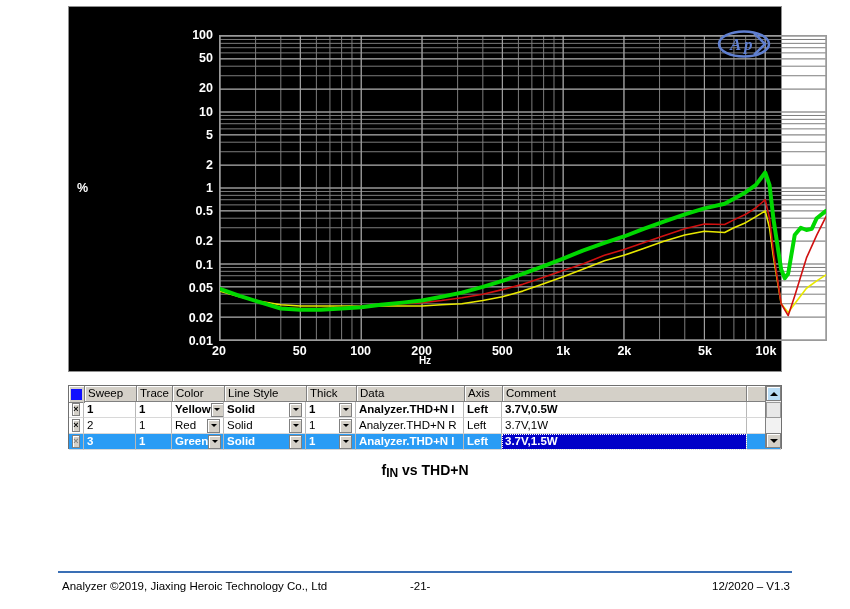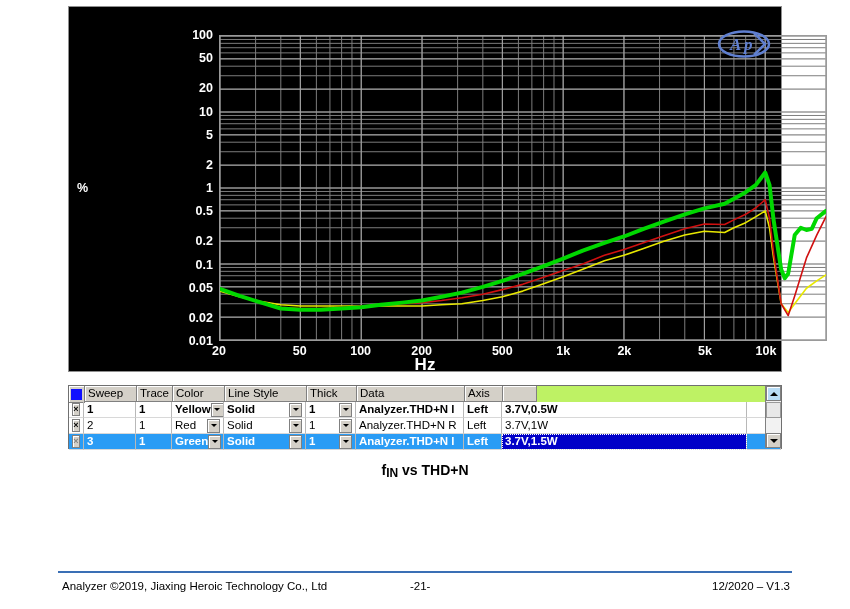--- a/index.html
+++ b/index.html
@@ -54,21 +54,21 @@
     left:8px;top:174px;
     color:#ffffff;
     font-size:12.5px;
     font-weight:bold;
   }
   #xlabel{
     position:absolute;
     left:0;right:0;top:348px;
     text-align:center;
     color:#ffffff;
-    font-size:17px;
+    font-size:10px;
     font-weight:bold;
   }
   #ap-logo{
     position:absolute;
     right:8px;top:22px;
     width:58px;height:30px;
   }
   
   #legend-table{
     position:absolute;
@@ -76,21 +76,21 @@
     width:714px;height:64px;
     background:#ffffff;
     border:1px solid #707070;
     box-sizing:border-box;
     font-size:11.5px;
     color:#000;
   }
   .lt-row{display:flex;height:16px;box-sizing:border-box;}
   .lt-head{
     height:16px;
-    background:#bef264;
+    background:#6d28d9;
     font-weight:normal;
   }
   .lt-cell{
     box-sizing:border-box;
     border-right:1px solid #808080;
     padding:0 3px;
     display:flex;align-items:center;
     white-space:nowrap;overflow:hidden;
     height:100%;
     line-height:1;
@@ -364,20 +364,21 @@
     <div class="swatch-box">
       <div class="swatch"></div>
     </div>
     <div class="lt-cell c-sweep">Sweep</div>
     <div class="lt-cell c-trace">Trace</div>
     <div class="lt-cell c-color">Color</div>
     <div class="lt-cell c-style">Line Style</div>
     <div class="lt-cell c-thick">Thick</div>
     <div class="lt-cell c-data">Data</div>
     <div class="lt-cell c-axis">Axis</div>
+    <div class="lt-cell c-comment">Comment</div>
     <div class="lt-cell c-tail"></div>
   </div>
 
   <div id="lt-body">
       <div class="lt-row lt-body row-bold">
         <div class="lt-cell c-x">
           <div class="xbtn">×</div>
         </div>
         <div class="lt-cell c-sweep">1</div>
         <div class="lt-cell c-trace">1</div>

